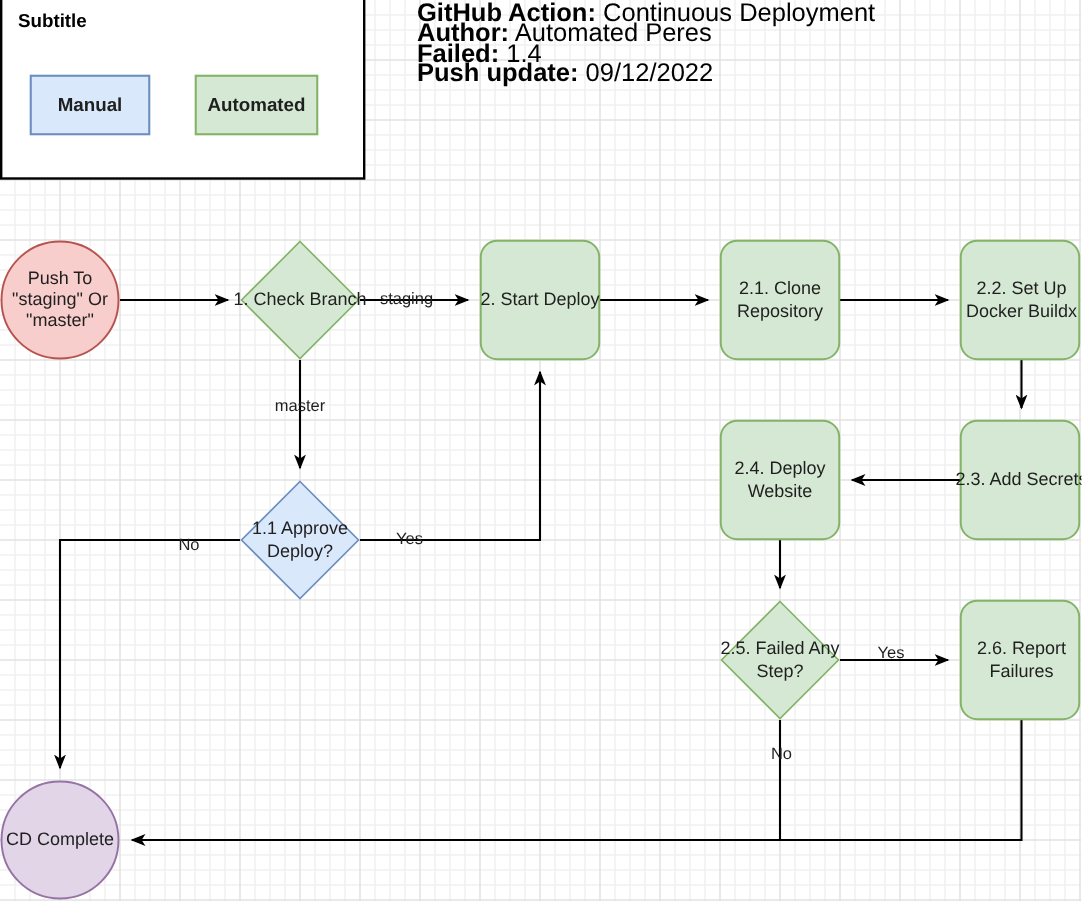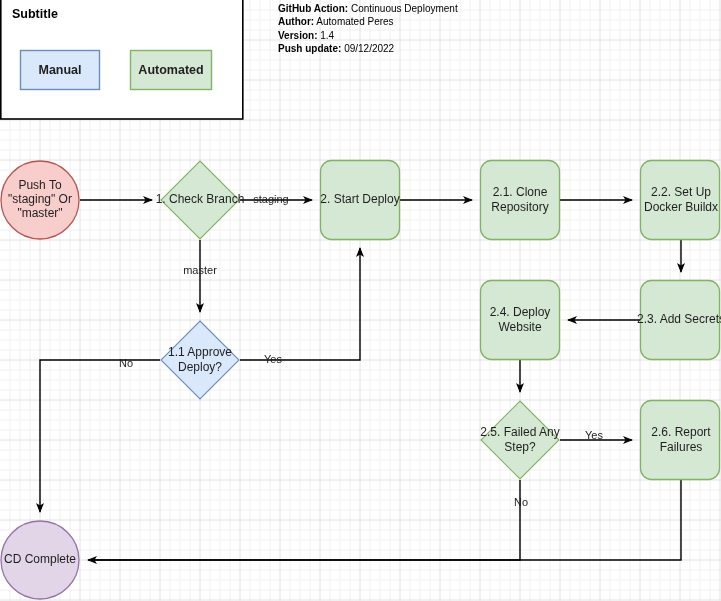--- a/index.html
+++ b/index.html
@@ -61,21 +61,21 @@
     fill: #1f1f1f;
     text-anchor: middle;
     dominant-baseline: middle;
   }
   .meta {
     position: absolute;
     left: 278px;
     top: 2px;
     width: 300px;
     font-family: "Liberation Sans", sans-serif;
-    font-size: 10px;
+    font-size: 17px;
     line-height: 13.4px;
     color: #000000;
     white-space: nowrap;
   }
   .meta .k { font-weight: bold; }
   .meta .v { font-weight: normal; }
   .meta-row { display: block; }
 </style>
 </head>
 <body>
@@ -339,15 +339,15 @@
     <g>
       <rect x="130.5" y="50.5" width="81" height="39" fill="#d5e8d4" stroke="#82b366" stroke-width="1.4"></rect>
       <text class="legend-chip-label" x="171" y="71">Automated</text>
     </g>
   </g>
 </svg>
 
 <div class="meta">
   <span class="meta-row"><span class="k">GitHub Action:</span> <span class="v">Continuous Deployment</span></span>
   <span class="meta-row"><span class="k">Author:</span> <span class="v">Automated Peres</span></span>
-  <span class="meta-row"><span class="k">Version:</span> <span class="v">1.4</span></span>
+  <span class="meta-row"><span class="k">Failed:</span> <span class="v">1.4</span></span>
   <span class="meta-row"><span class="k">Push update:</span> <span class="v">09/12/2022</span></span>
 </div>
 
 </body></html>

